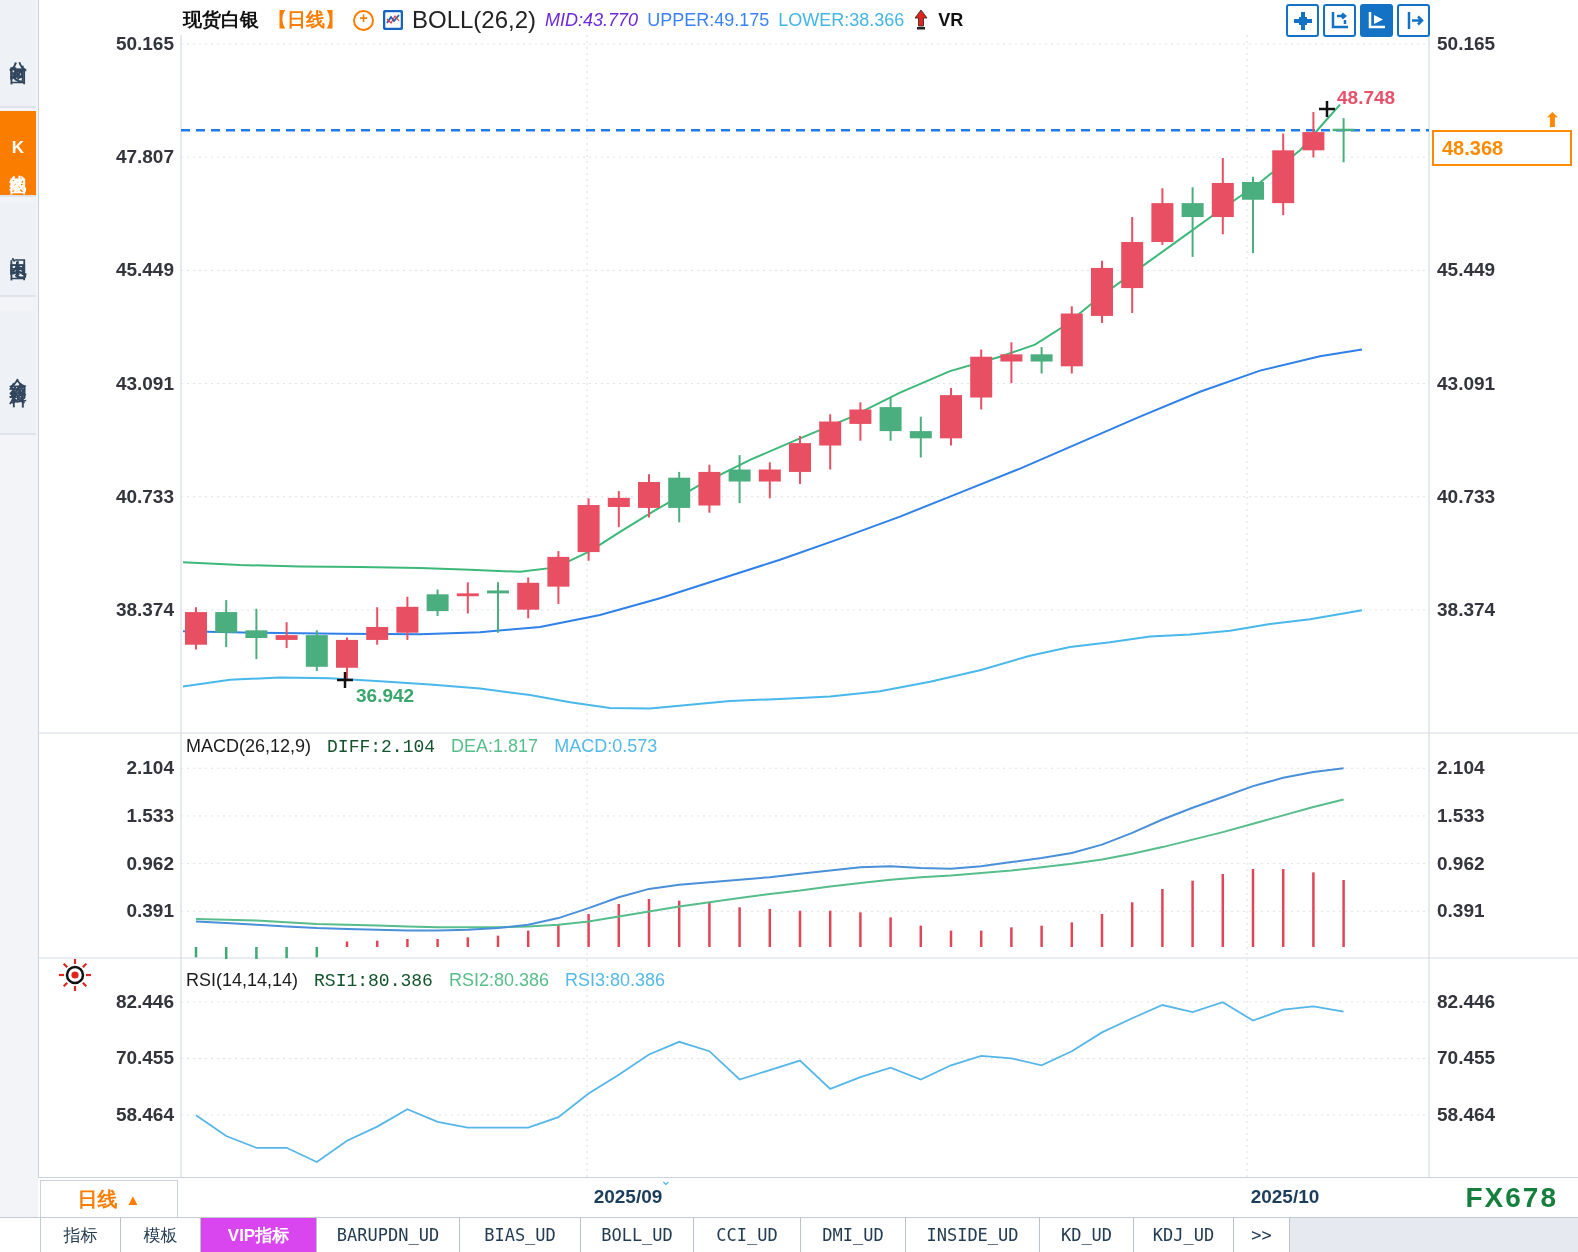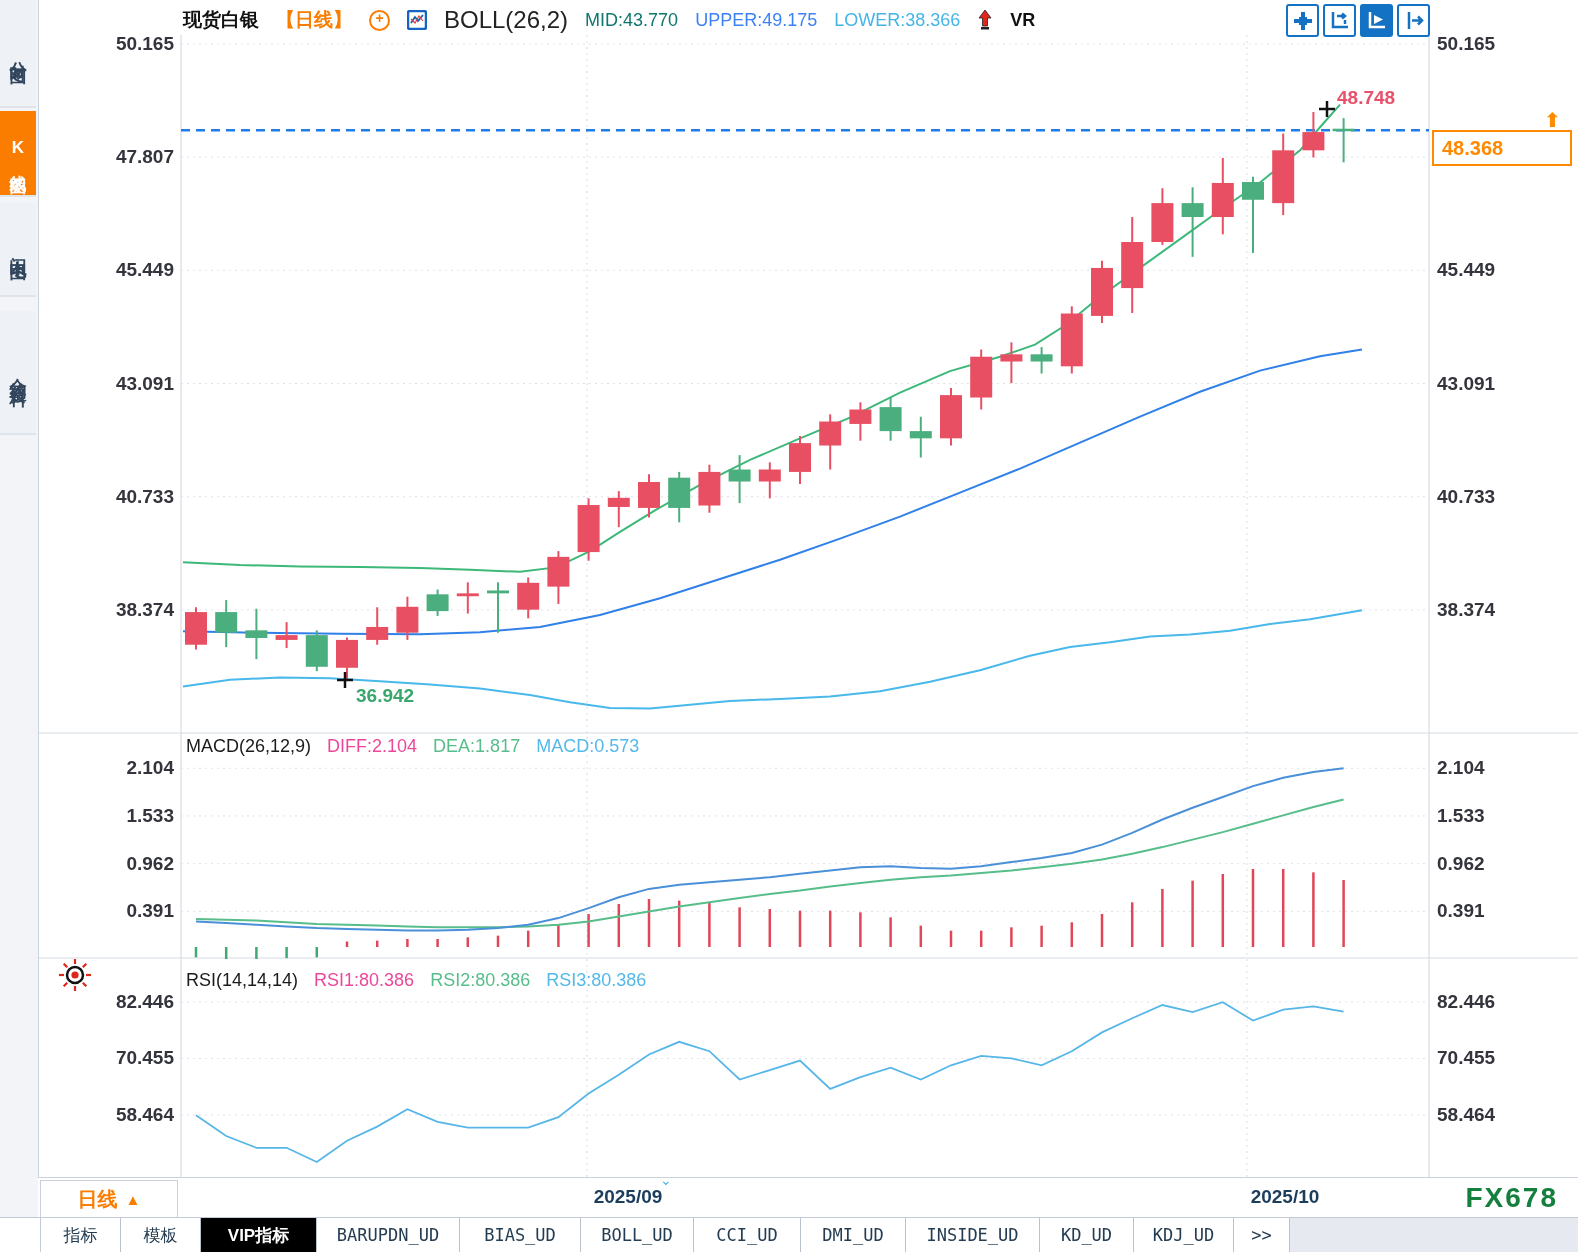--- a/index.html
+++ b/index.html
@@ -9,67 +9,67 @@
   
   .sidebar{position:absolute;left:0;top:0;width:38px;height:1252px;background:#f2f4f7;
            border-right:1px solid #c9d3de;z-index:5;}
   .sb-item{writing-mode:vertical-rl;text-orientation:upright;width:36px;
            display:flex;align-items:center;justify-content:center;
            color:#31465c;font-size:17px;font-weight:bold;letter-spacing:4px;
            background:#eef1f5;border-bottom:2px solid #dfe4ea;cursor:pointer;}
   .sb-item.active{background:#fb7d00;color:#fff;}
   
   .main-header{position:absolute;left:183px;top:6px;z-index:6;display:flex;
-               align-items:center;gap:17px;font-size:18px;white-space:nowrap;}
+               align-items:center;gap:9px;font-size:18px;white-space:nowrap;}
   .h-symbol{color:#121212;font-weight:bold;font-size:19px;}
   .h-period{color:#fb7d00;font-weight:bold;font-size:19px;}
   .h-ind{color:#222;font-size:24px;}
-  .h-mid{color:#0f766e;} .h-upper{color:#3b82f6;} .h-lower{color:#45b5e8;}
+  .h-mid{color:#6d28d9;font-style:italic;} .h-upper{color:#3b82f6;} .h-lower{color:#45b5e8;}
   .h-vr{color:#111;font-weight:bold;}
   .plus-circle{width:17px;height:17px;border:2px solid #fb7d00;border-radius:50%;
                color:#fb7d00;font-size:14px;line-height:13px;text-align:center;font-weight:bold;}
   
   .toolbar{position:absolute;right:148px;top:4px;z-index:6;display:flex;gap:4px;}
   .tb-btn{width:29px;height:29px;border:2px solid #1472c4;background:#fff;border-radius:3px;
           display:flex;align-items:center;justify-content:center;cursor:pointer;}
   .tb-btn.active{background:#1472c4;}
   
   .ann{position:absolute;z-index:6;font-weight:bold;font-size:19px;white-space:nowrap;}
   .ann-high{color:#e8506b;} .ann-low{color:#3aa76d;}
   .price-box{position:absolute;left:1432px;top:130px;width:128px;height:32px;z-index:6;
              border:2px solid #ff8a00;background:#fff;color:#ff8a00;font-size:20px;
              font-weight:bold;line-height:32px;padding-left:8px;}
   .price-arrow{position:absolute;left:1544px;top:108px;z-index:6;color:#ff8a00;
                font-size:20px;font-weight:bold;}
   
   .panel-header{position:absolute;left:186px;z-index:6;display:flex;gap:16px;
                 font-size:18px;white-space:nowrap;align-items:center;}
   .ph-title{color:#1b1b1b;}
-  .ph-blue{color:#ec4899;} .ph-green{color:#57bd8a;} .ph-cyan{color:#54b9e9;}
+  .ph-blue{color:#14532d;font-family:Liberation Mono, monospace;} .ph-green{color:#57bd8a;} .ph-cyan{color:#54b9e9;}
   
   .axis-row{position:absolute;left:38px;right:0;top:1177px;height:41px;background:#fff;
             border-top:1px solid #c9d3de;z-index:5;}
   .period-box{position:absolute;left:2px;top:2px;width:136px;height:36px;background:#fff;
               border:1px solid #c9d2dc;display:flex;align-items:center;justify-content:center;
               gap:8px;color:#fb7d00;font-size:20px;font-weight:bold;cursor:pointer;}
   .period-box .tri{font-size:15px;}
   .month-label{position:absolute;top:8px;color:#1c3d5c;font-size:19px;font-weight:bold;
                transform:translateX(-50%);}
   .watermark{position:absolute;right:20px;top:4px;color:#15803d;font-size:28px;
              font-weight:bold;letter-spacing:2px;}
   .month-marker{position:absolute;left:622px;top:-6px;color:#49b8ea;font-size:14px;}
   
   .tabbar{position:absolute;left:0;right:0;bottom:0;height:34px;background:#e6eaf0;
           display:flex;z-index:6;border-top:1px solid #c2cbd6;margin-top:44px;}
   .tab-corner{width:40px;background:#fff;border-right:1px solid #c2cbd6;}
   .tab{background:#fff;border-right:1px solid #b9c2cd;color:#243c52;font-size:17px;
        display:flex;align-items:center;justify-content:center;cursor:pointer;
        font-family:"DejaVu Sans Mono","Liberation Mono",monospace;}
   .tab.cjk{font-family:"Liberation Sans","DejaVu Sans",sans-serif;}
-  .tab.active{background:#000000;color:#fff;font-weight:bold;}
+  .tab.active{background:#d946ef;color:#fff;font-weight:bold;}
   .sun-icon{position:absolute;left:52px;top:955px;z-index:6;}
 </style>
 </head>
 <body>
 
 <svg id="chart-svg" width="1578" height="1252" viewBox="0 0 1578 1252">
     <line x1="181" y1="35" x2="181" y2="1177" stroke="#ccd5df" stroke-width="1"></line>
     <line x1="1429" y1="35" x2="1429" y2="1177" stroke="#ccd5df" stroke-width="1"></line>
     <line x1="38" y1="733" x2="1578" y2="733" stroke="#d5dbe2" stroke-width="1"></line>
     <line x1="38" y1="958" x2="1578" y2="958" stroke="#d5dbe2" stroke-width="1"></line>

